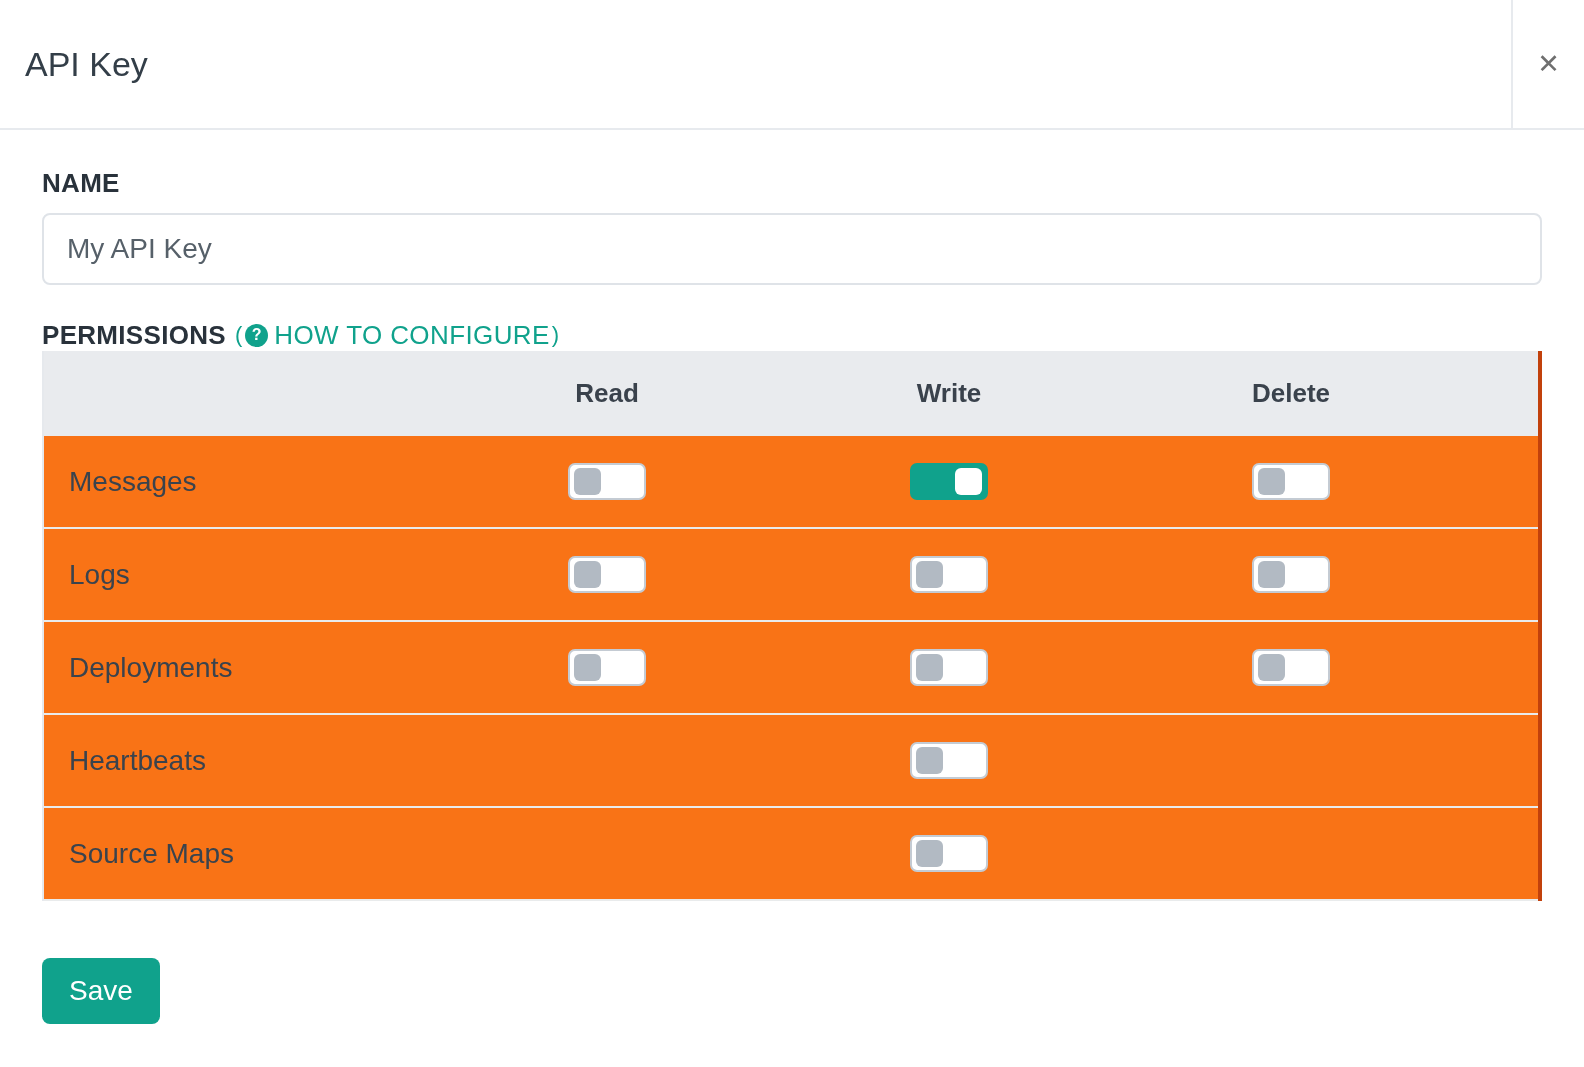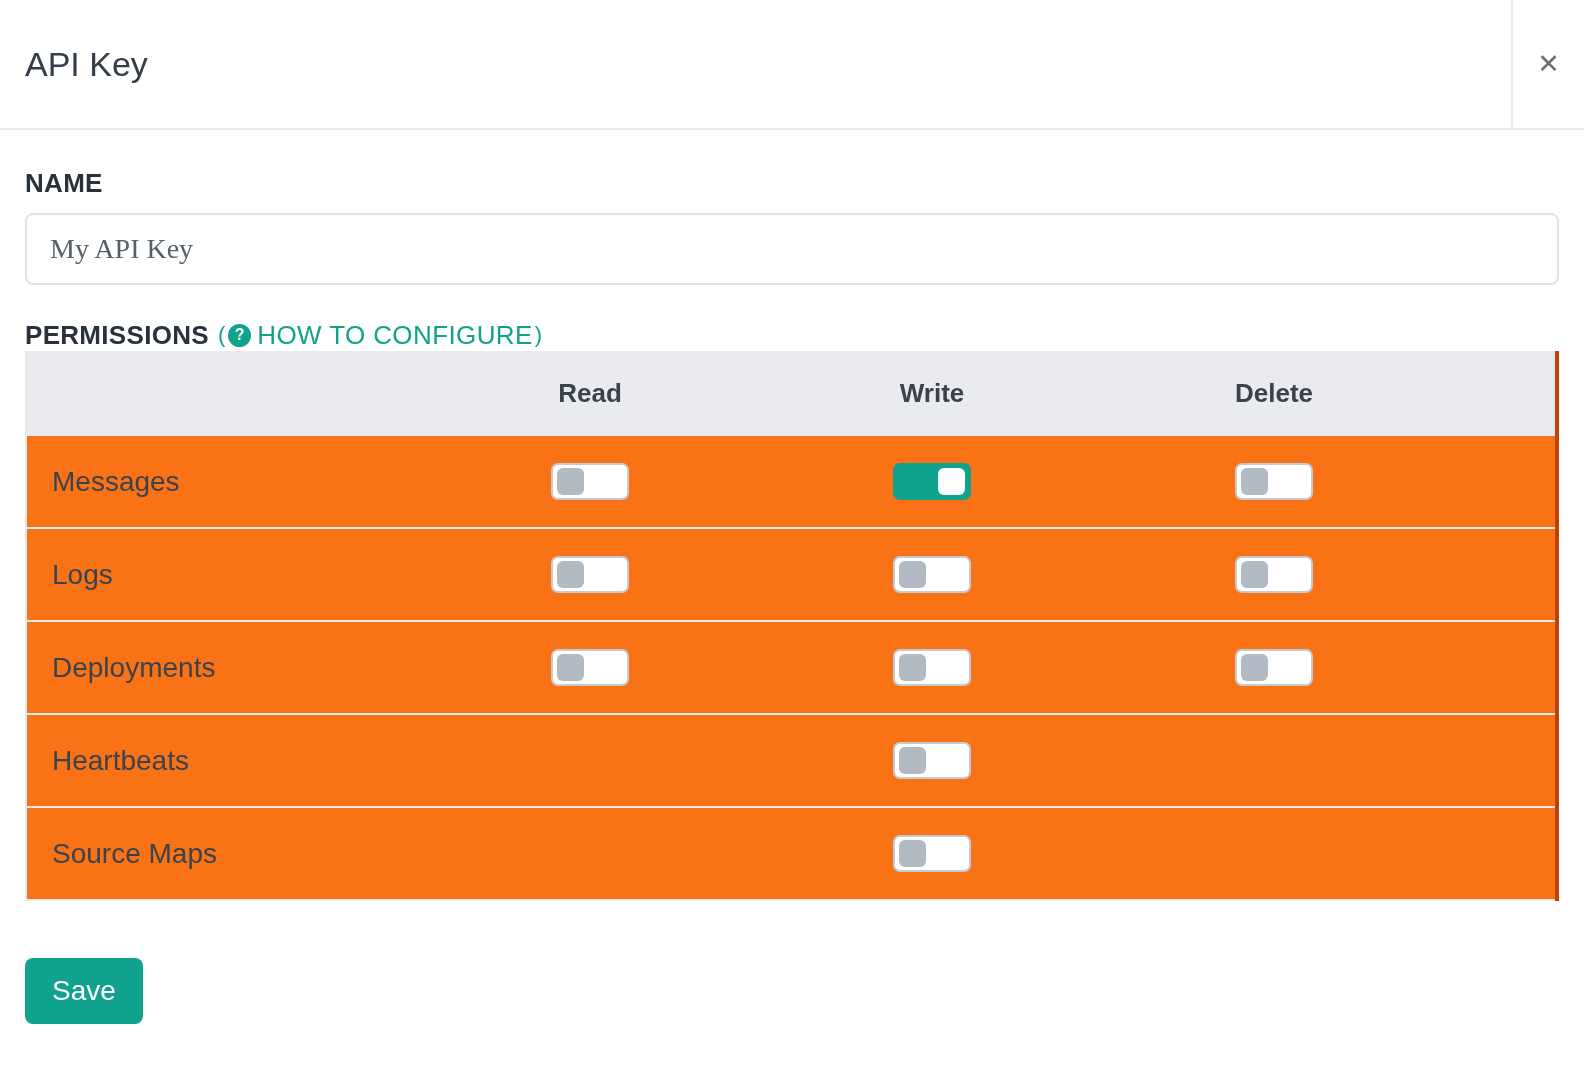--- a/index.html
+++ b/index.html
@@ -39,39 +39,39 @@
     display: flex; align-items: center; justify-content: center;
     cursor: pointer;
   }
   .close-glyph {
     font-size: 27px;
     font-weight: 700;
     color: #6f6f6f;
     line-height: 1;
   }
   
-  .modal-body { padding: 0 25px; }
+  .modal-body { padding: 0 42px; }
   .field-label {
     margin-top: 40px;
     font-size: 26px;
     font-weight: 700;
     color: var(--dark-text);
     letter-spacing: 0.3px;
     line-height: 26px;
   }
   .name-input {
     display: block;
     margin-top: 17px;
     width: 100%;
     height: 72px;
     border: 2px solid #dfe3e8;
     border-radius: 8px;
     padding: 0 23px;
     font-size: 28px;
-    font-family: Liberation Serif, serif;
+    font-family: Liberation Sans, sans-serif;
     color: #3a434d;
     outline: none;
   }
   .name-input::placeholder { color: #566069; opacity: 1; }
   
   .perm-heading {
     margin-top: 34px;
     display: flex;
     align-items: center;
     height: 32px;

